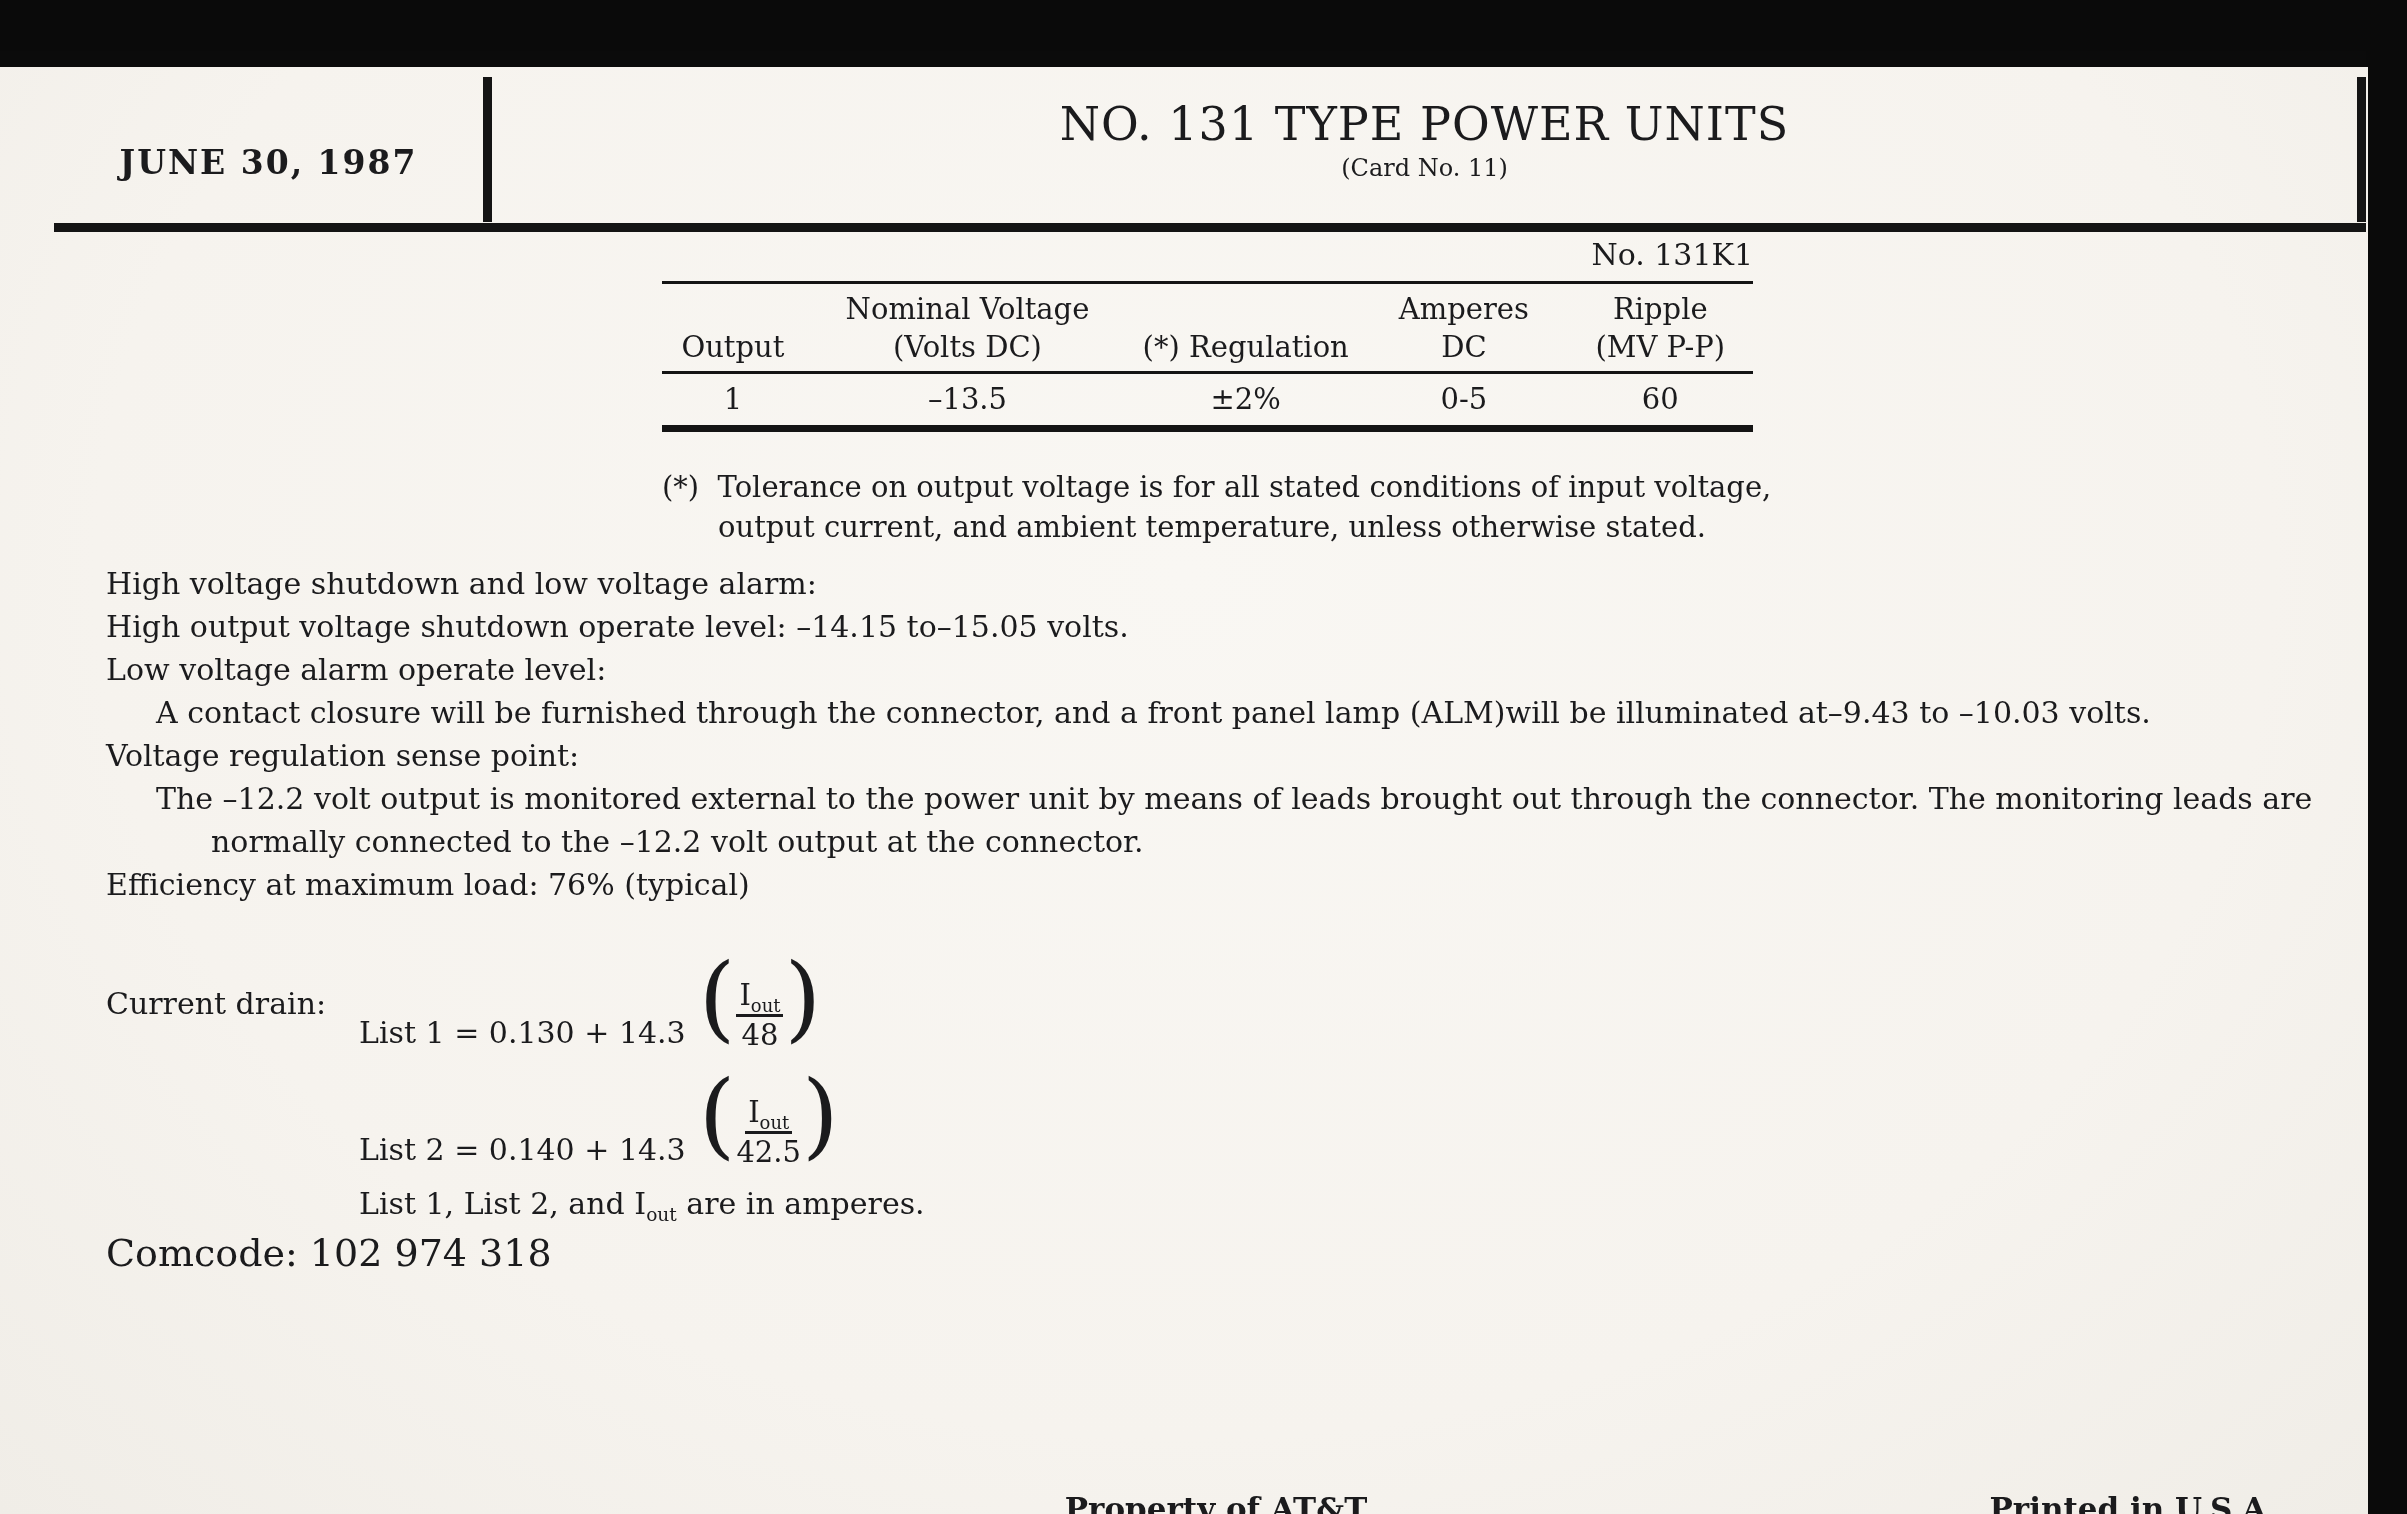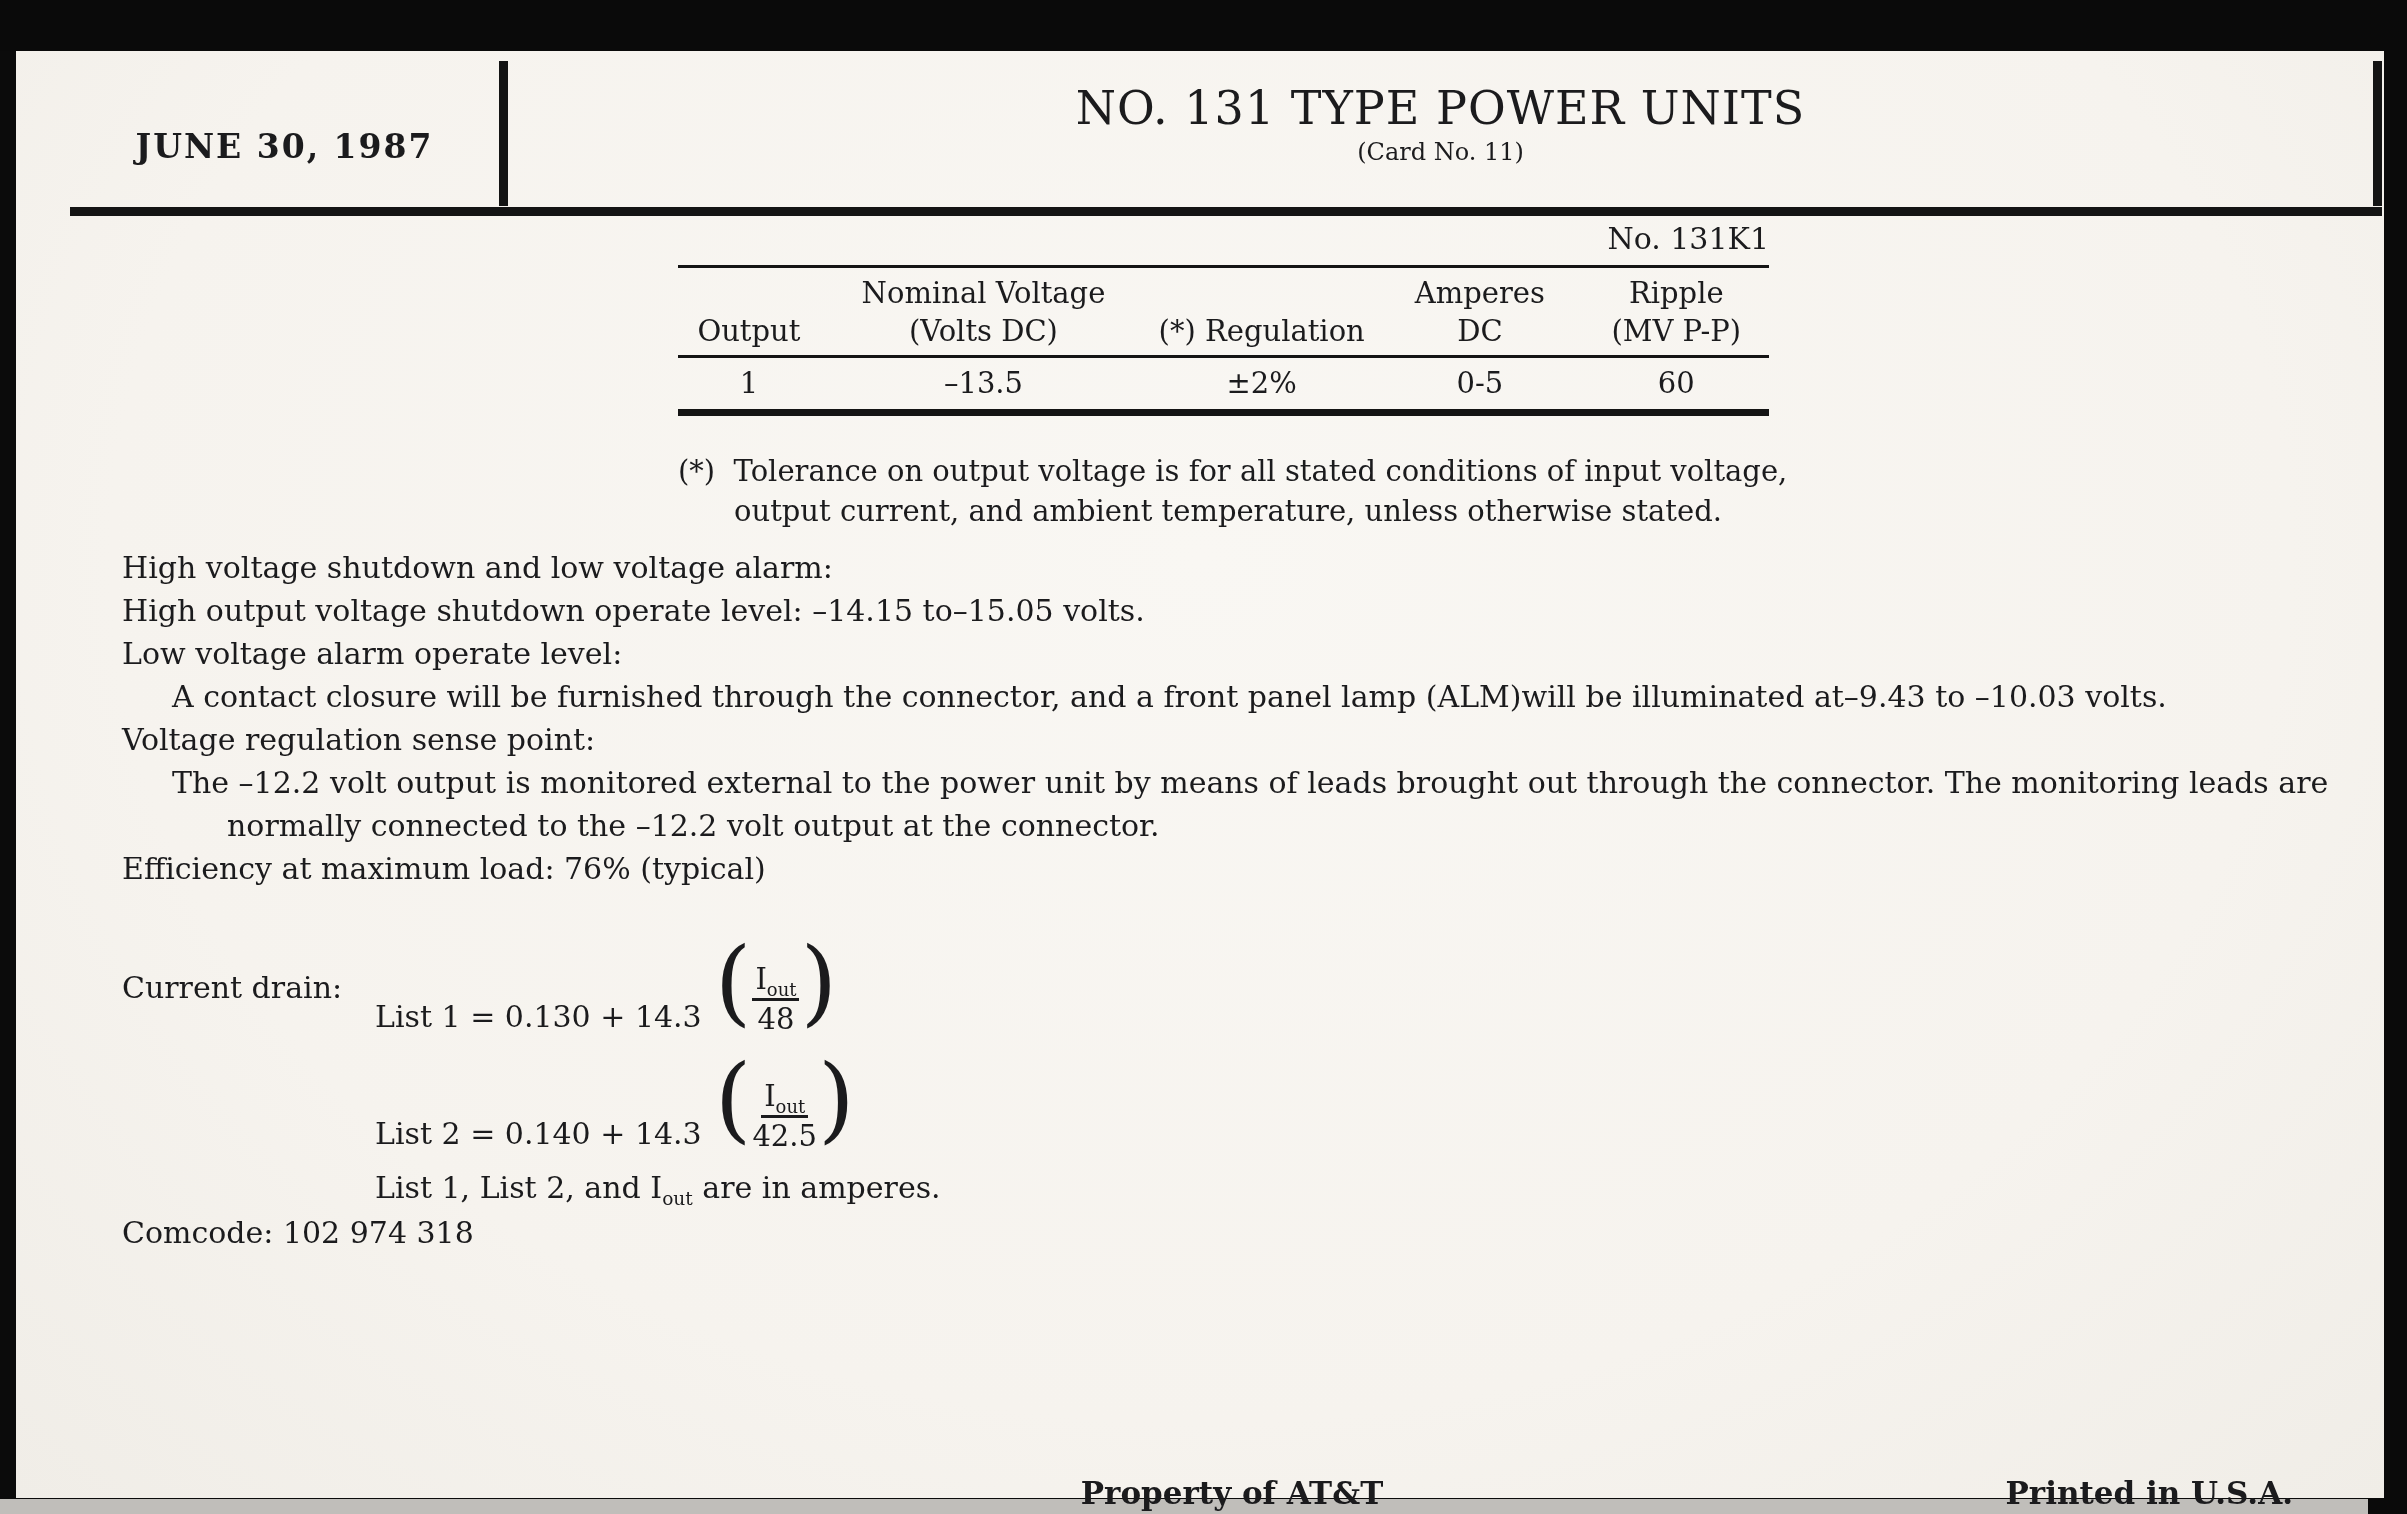--- a/index.html
+++ b/index.html
@@ -2,22 +2,22 @@
 <html><head>
 <meta charset="utf-8">
 <style>
   html,body{margin:0;padding:0;}
   body{width:2408px;height:1515px;background:#0b0b0b;}
   .page{position:relative;width:2408px;height:1515px;overflow:hidden;
         font-family:"DejaVu Serif","Liberation Serif",serif;color:#1b1b1d;background:#0b0b0b;}
   .edge-top{position:absolute;left:0;top:0;width:2408px;height:51px;background:#0a0a0a;}
   .edge-right{position:absolute;right:0;top:0;width:42px;height:1515px;background:#0a0a0a;}
   .edge-bottom{position:absolute;left:0;top:1499px;width:2368px;height:16px;background:#c0beba;}
-  .paper{position:absolute;left:0;top:51px;width:2368px;height:1447px;
-         background:radial-gradient(ellipse at 50% 35%, #f9f7f3 0%, #f6f3ee 65%, #f0ede7 100%);margin-left:16px;}
+  .paper{position:absolute;left:0;top:67px;width:2368px;height:1447px;
+         background:radial-gradient(ellipse at 50% 35%, #f9f7f3 0%, #f6f3ee 65%, #f0ede7 100%);}
 
   
   .doc-header{position:absolute;left:54px;top:0;width:2312px;height:156px;display:flex;align-items:stretch;}
   .h-date{width:429px;display:flex;align-items:center;justify-content:center;
           padding-top:34px;font-size:33px;font-weight:bold;letter-spacing:2px;}
   .vbar{width:9px;height:145px;margin-top:10px;background:#141414;}
   .h-center{flex:1;text-align:center;padding-top:30px;}
   .h-title{font-size:46px;font-weight:normal;letter-spacing:1px;}
   .h-sub{font-size:24px;font-weight:500;margin-top:3px;}
   .h-org{width:402px;display:flex;flex-direction:column;justify-content:center;
@@ -45,21 +45,21 @@
   .cd-row{position:absolute;left:106px;top:889px;display:flex;align-items:center;}
   .cd-label{width:253px;font-size:30px;font-weight:500;}
   .expr{display:flex;align-items:flex-end;font-size:30px;font-weight:500;}
   .expr .prefix{margin-right:12px;}
   .paren{font-size:94px;font-weight:400;line-height:1;margin:0 1px;transform:translateY(-5px);}
   .frac{display:inline-flex;flex-direction:column;align-items:center;font-size:29px;line-height:1.05;}
   .frac .num{border-bottom:3px solid currentColor;padding:0 3px 3px;}
   .frac .den{padding-top:3px;}
   .f2-row{position:absolute;left:359px;top:1006px;}
   .f-note{position:absolute;left:359px;top:1119px;font-size:30px;font-weight:500;}
-  .comcode{position:absolute;left:106px;top:1164px;font-size:30px;font-weight:500;}
+  .comcode{position:absolute;left:106px;top:1164px;font-size:38px;font-weight:500;}
   sub{font-size:0.62em;line-height:0;}
 
   
   .footer-center{position:absolute;left:1216px;top:1424px;transform:translateX(-50%);font-size:31px;font-weight:bold;}
   .footer-right{position:absolute;right:91px;top:1424px;font-size:31px;font-weight:bold;}
 </style>
 </head>
 <body>
 
 <div class="page">

